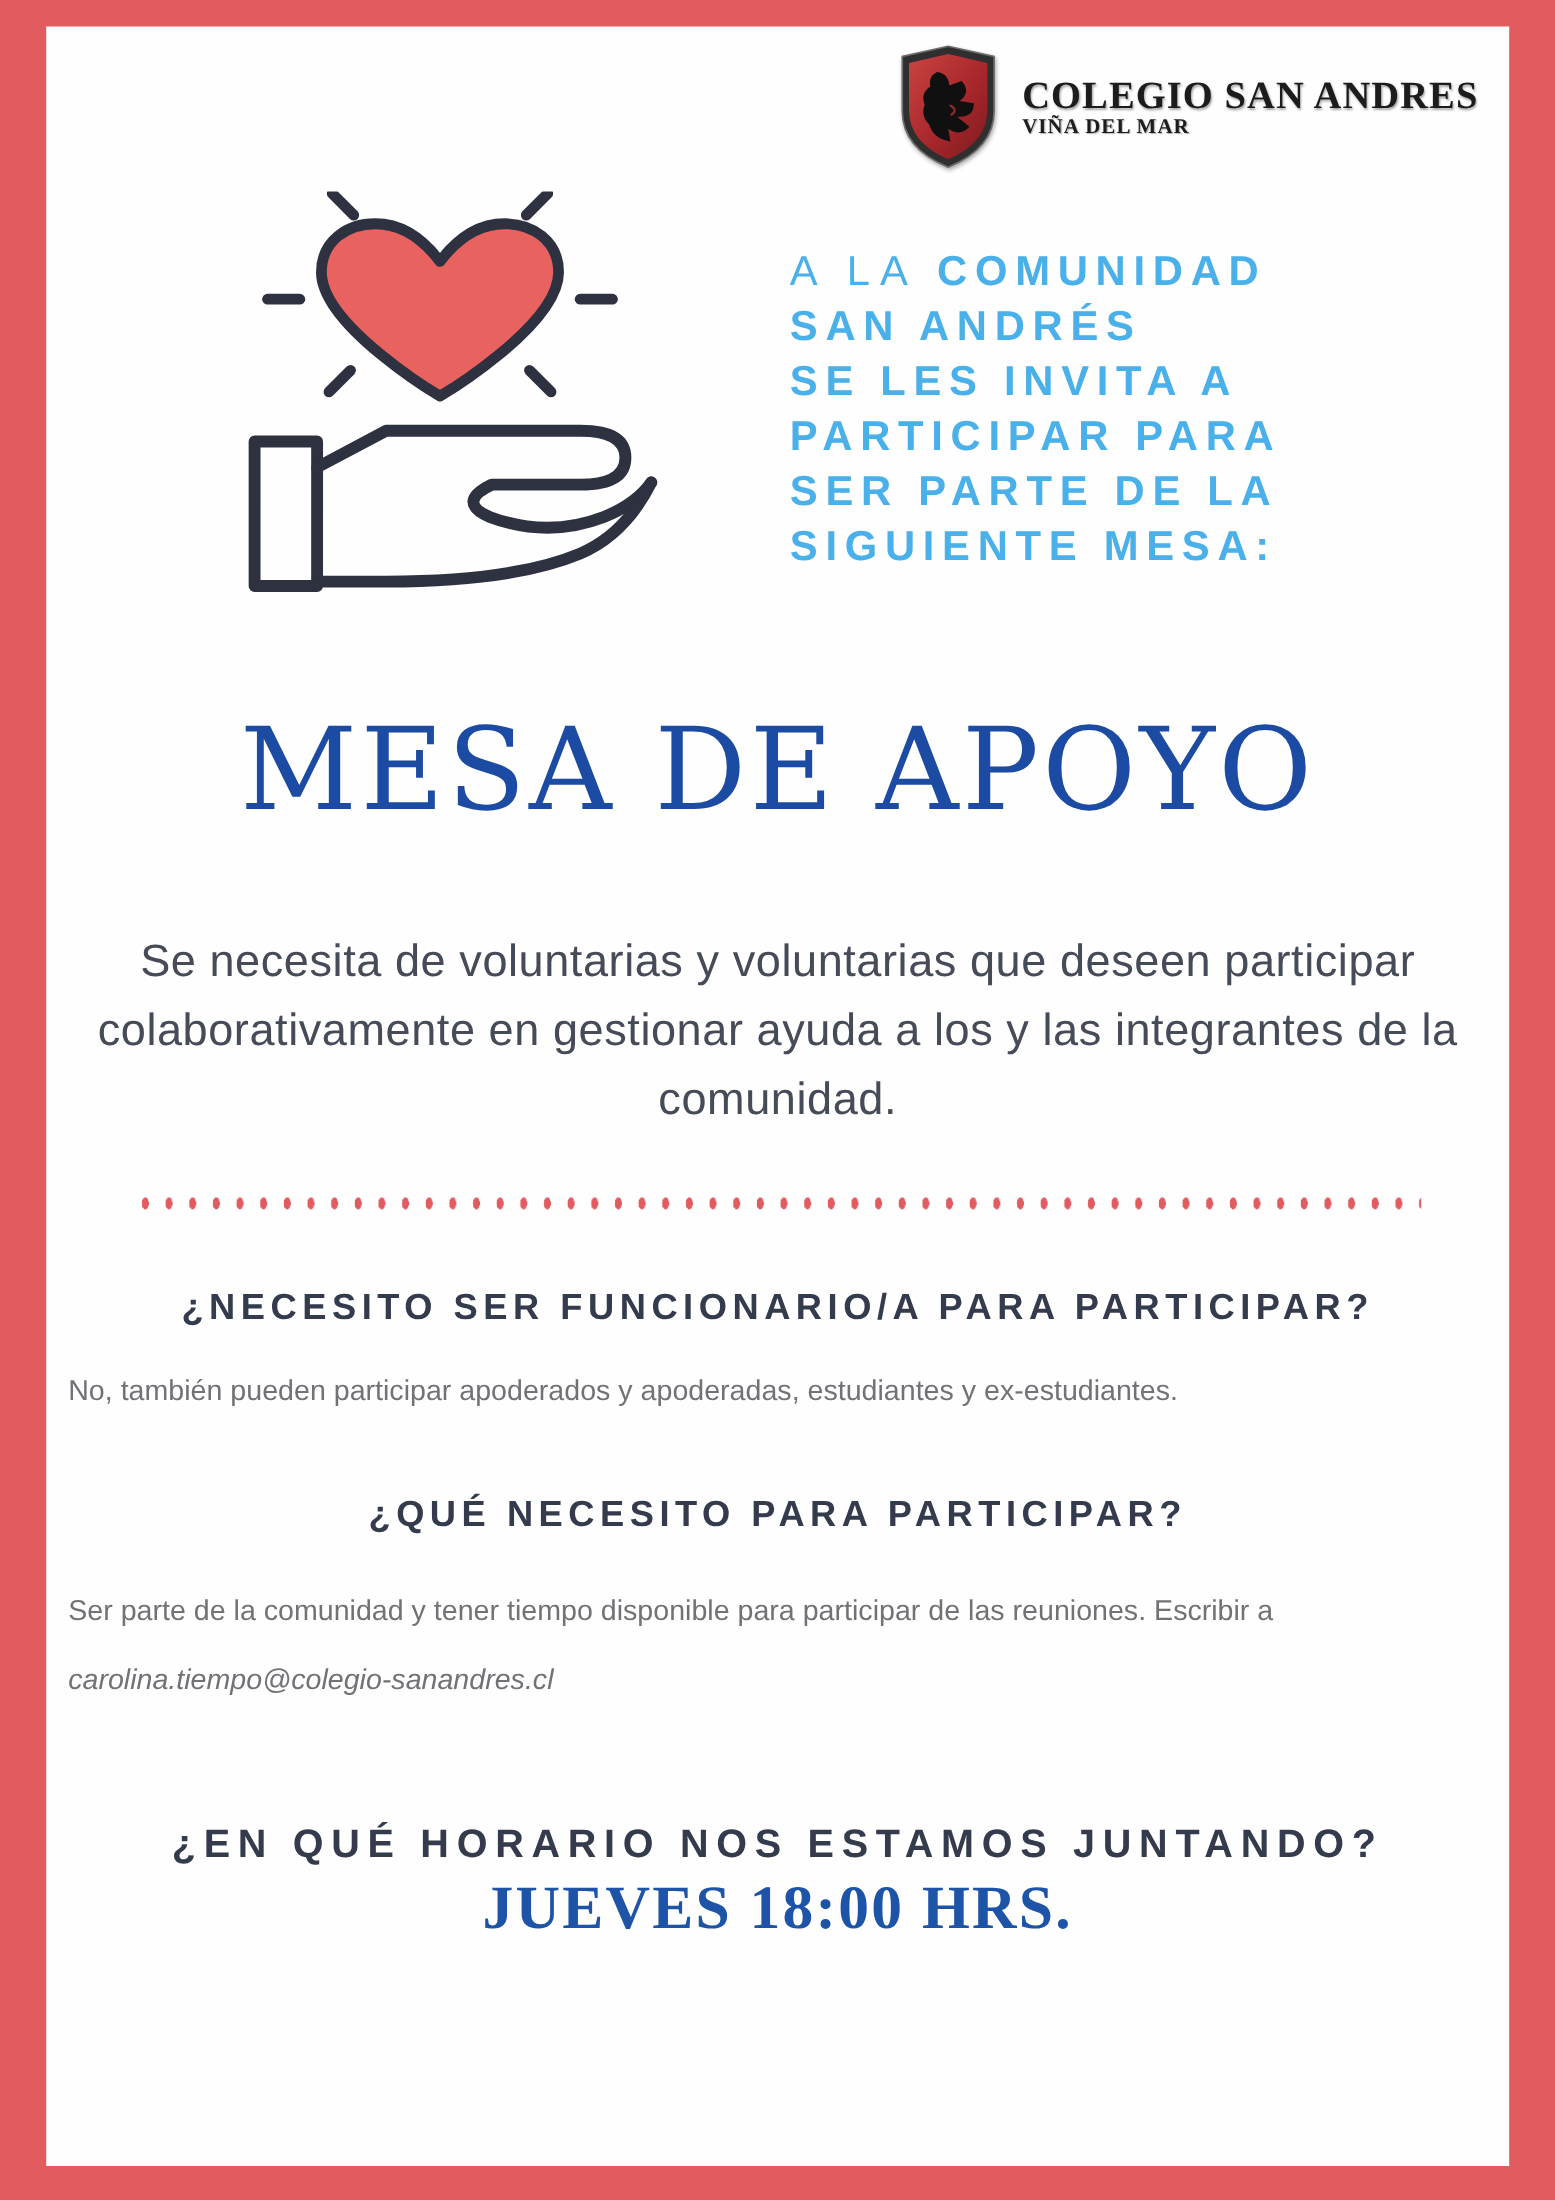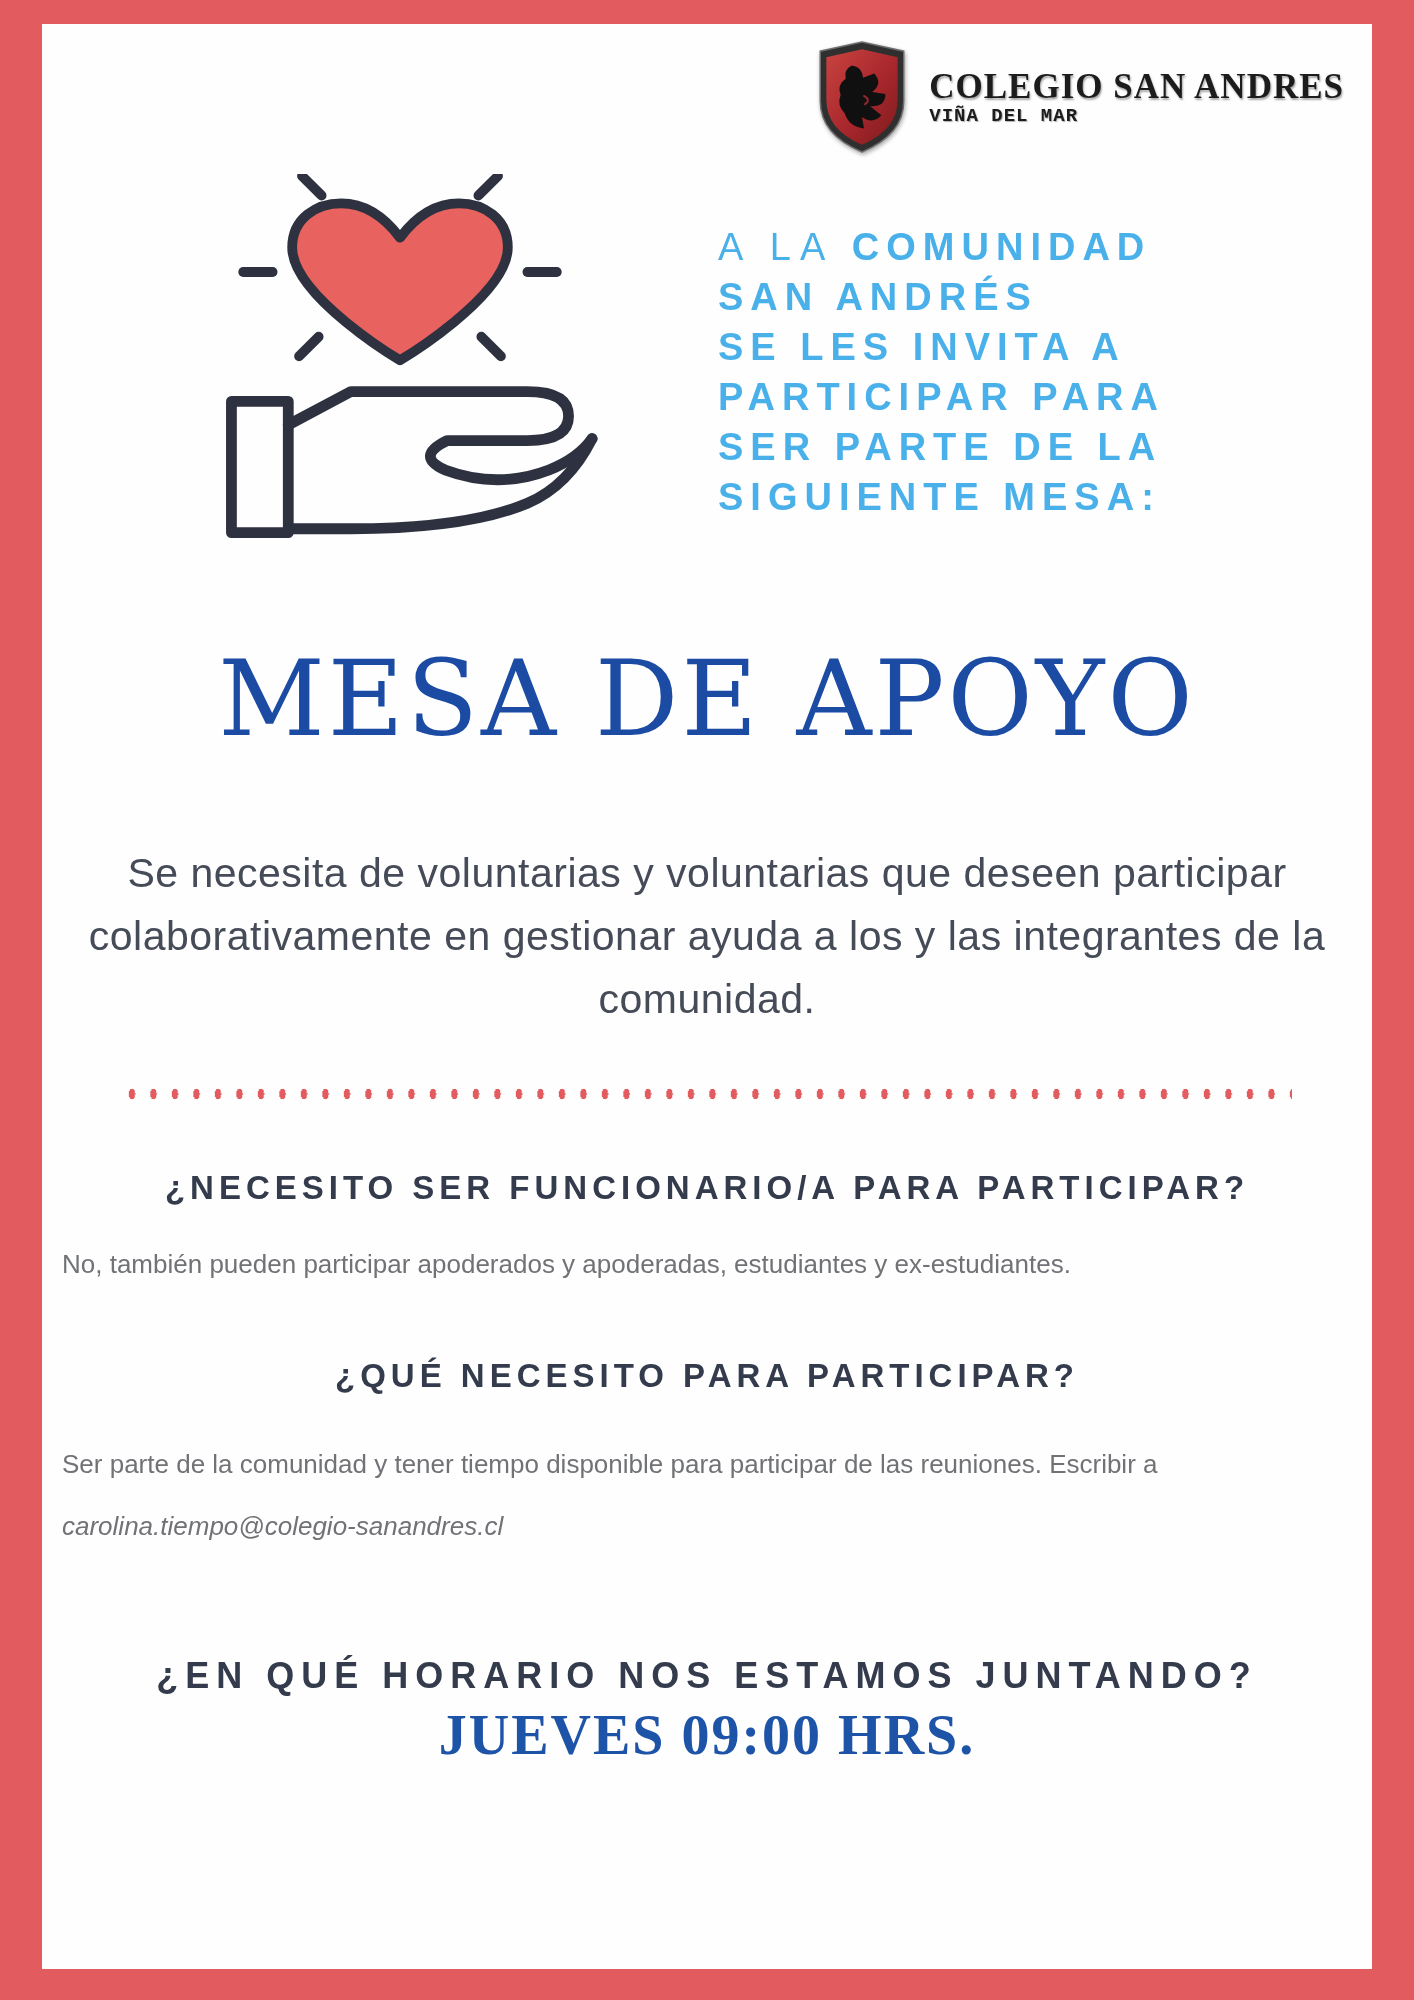--- a/index.html
+++ b/index.html
@@ -45,21 +45,21 @@
   .logo-shield{width:102px;height:114px;flex:0 0 auto;filter:drop-shadow(1px 2px 2px rgba(0,0,0,.35));}
   .logo-text{display:flex;flex-direction:column;align-items:flex-start;}
   .logo-title{
     font-family:"Liberation Serif",serif;
     font-weight:700;font-size:35px;color:#1c1c1c;
     letter-spacing:1px;
     text-shadow:1px 2px 2px rgba(0,0,0,.35);
     white-space:nowrap;
   }
   .logo-subtitle{
-    font-family:Liberation Mono, monospace;
+    font-family:Liberation Serif, serif;
     font-weight:700;font-size:19px;color:#1c1c1c;
     letter-spacing:1px;margin-top:-2px;
     text-shadow:1px 1px 1px rgba(0,0,0,.3);
   }
   
   .hero{
     display:flex;align-items:flex-start;
     margin-top:18px;padding-left:158px;
     height:392px;
   }
@@ -187,15 +187,15 @@
 
   <div class="divider"></div>
 
   <div class="qa-heading">¿NECESITO SER FUNCIONARIO/A PARA PARTICIPAR?</div>
   <div class="qa-body">No, también pueden participar apoderados y apoderadas, estudiantes y ex-estudiantes.</div>
 
   <div class="qa-heading h2">¿QUÉ NECESITO PARA PARTICIPAR?</div>
   <div class="qa-body b2"><span>Ser parte de la comunidad y tener tiempo disponible para participar de las reuniones. Escribir a </span><span class="email">carolina.tiempo@colegio-sanandres.cl</span></div>
 
   <div class="qa-heading h3">¿EN QUÉ HORARIO NOS ESTAMOS JUNTANDO?</div>
-  <div class="schedule">JUEVES 09:00 HRS.</div>
+  <div class="schedule">JUEVES 18:00 HRS.</div>
 
 </div>
 
 </body></html>

